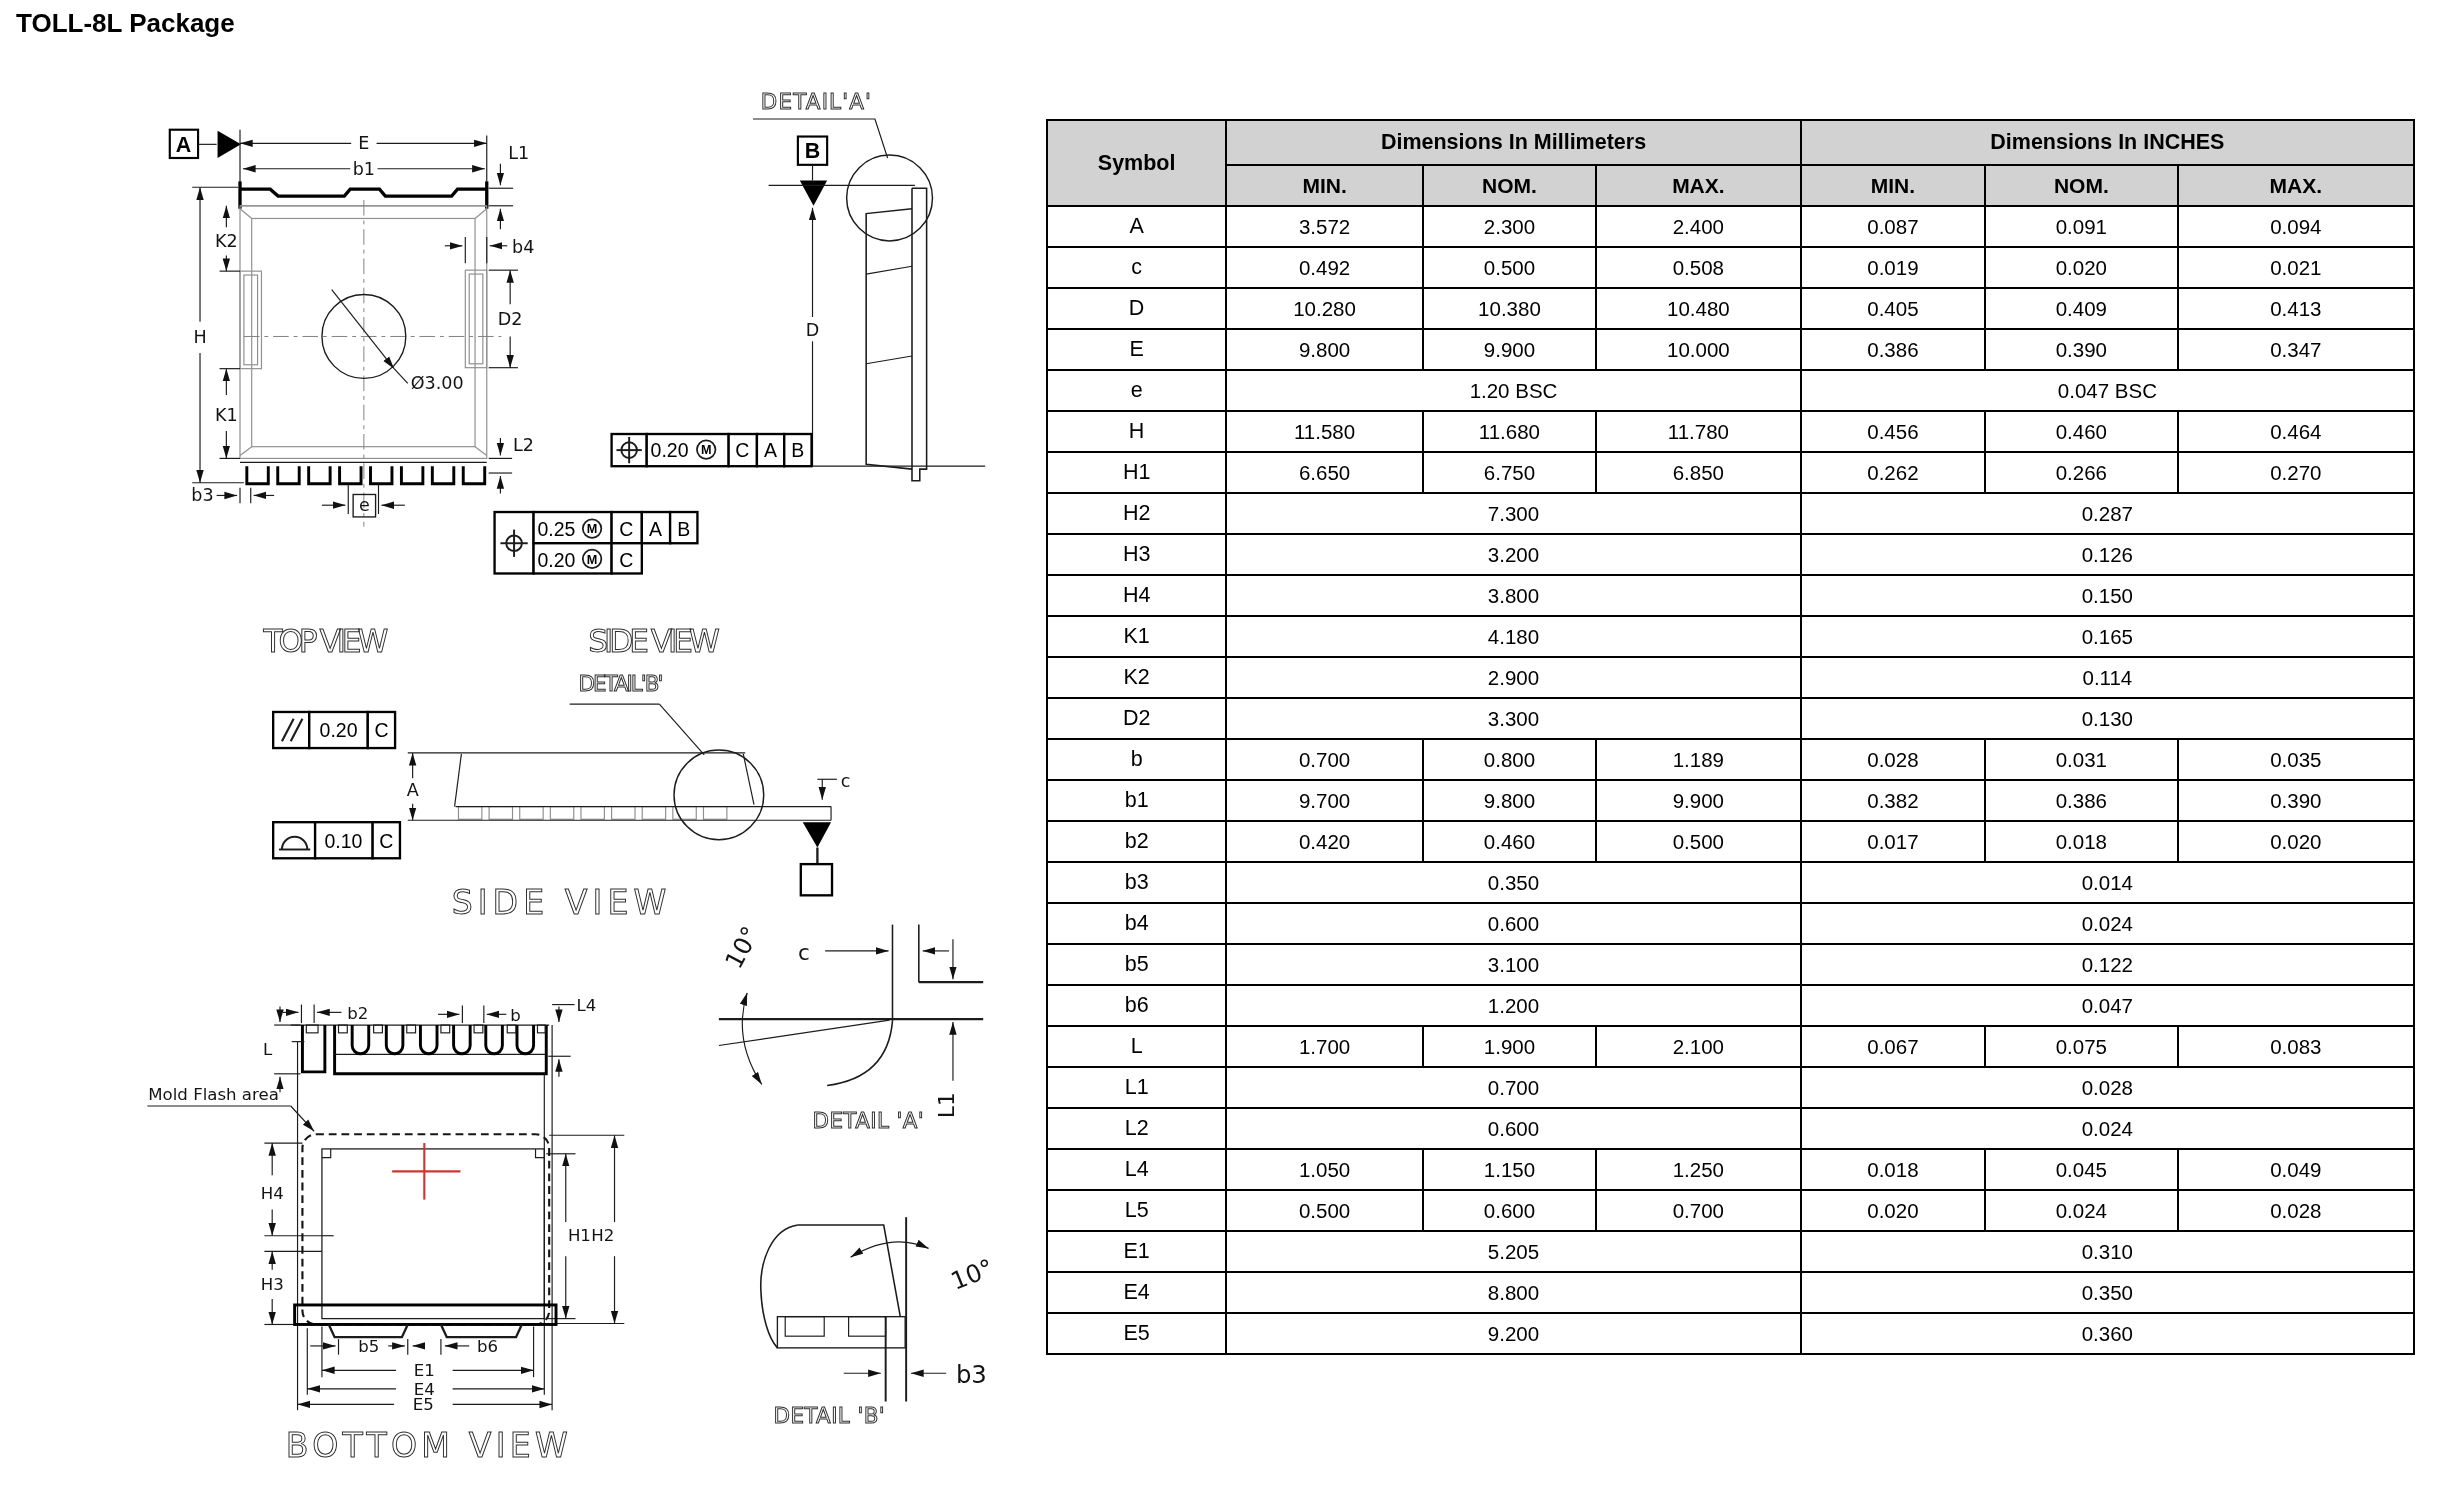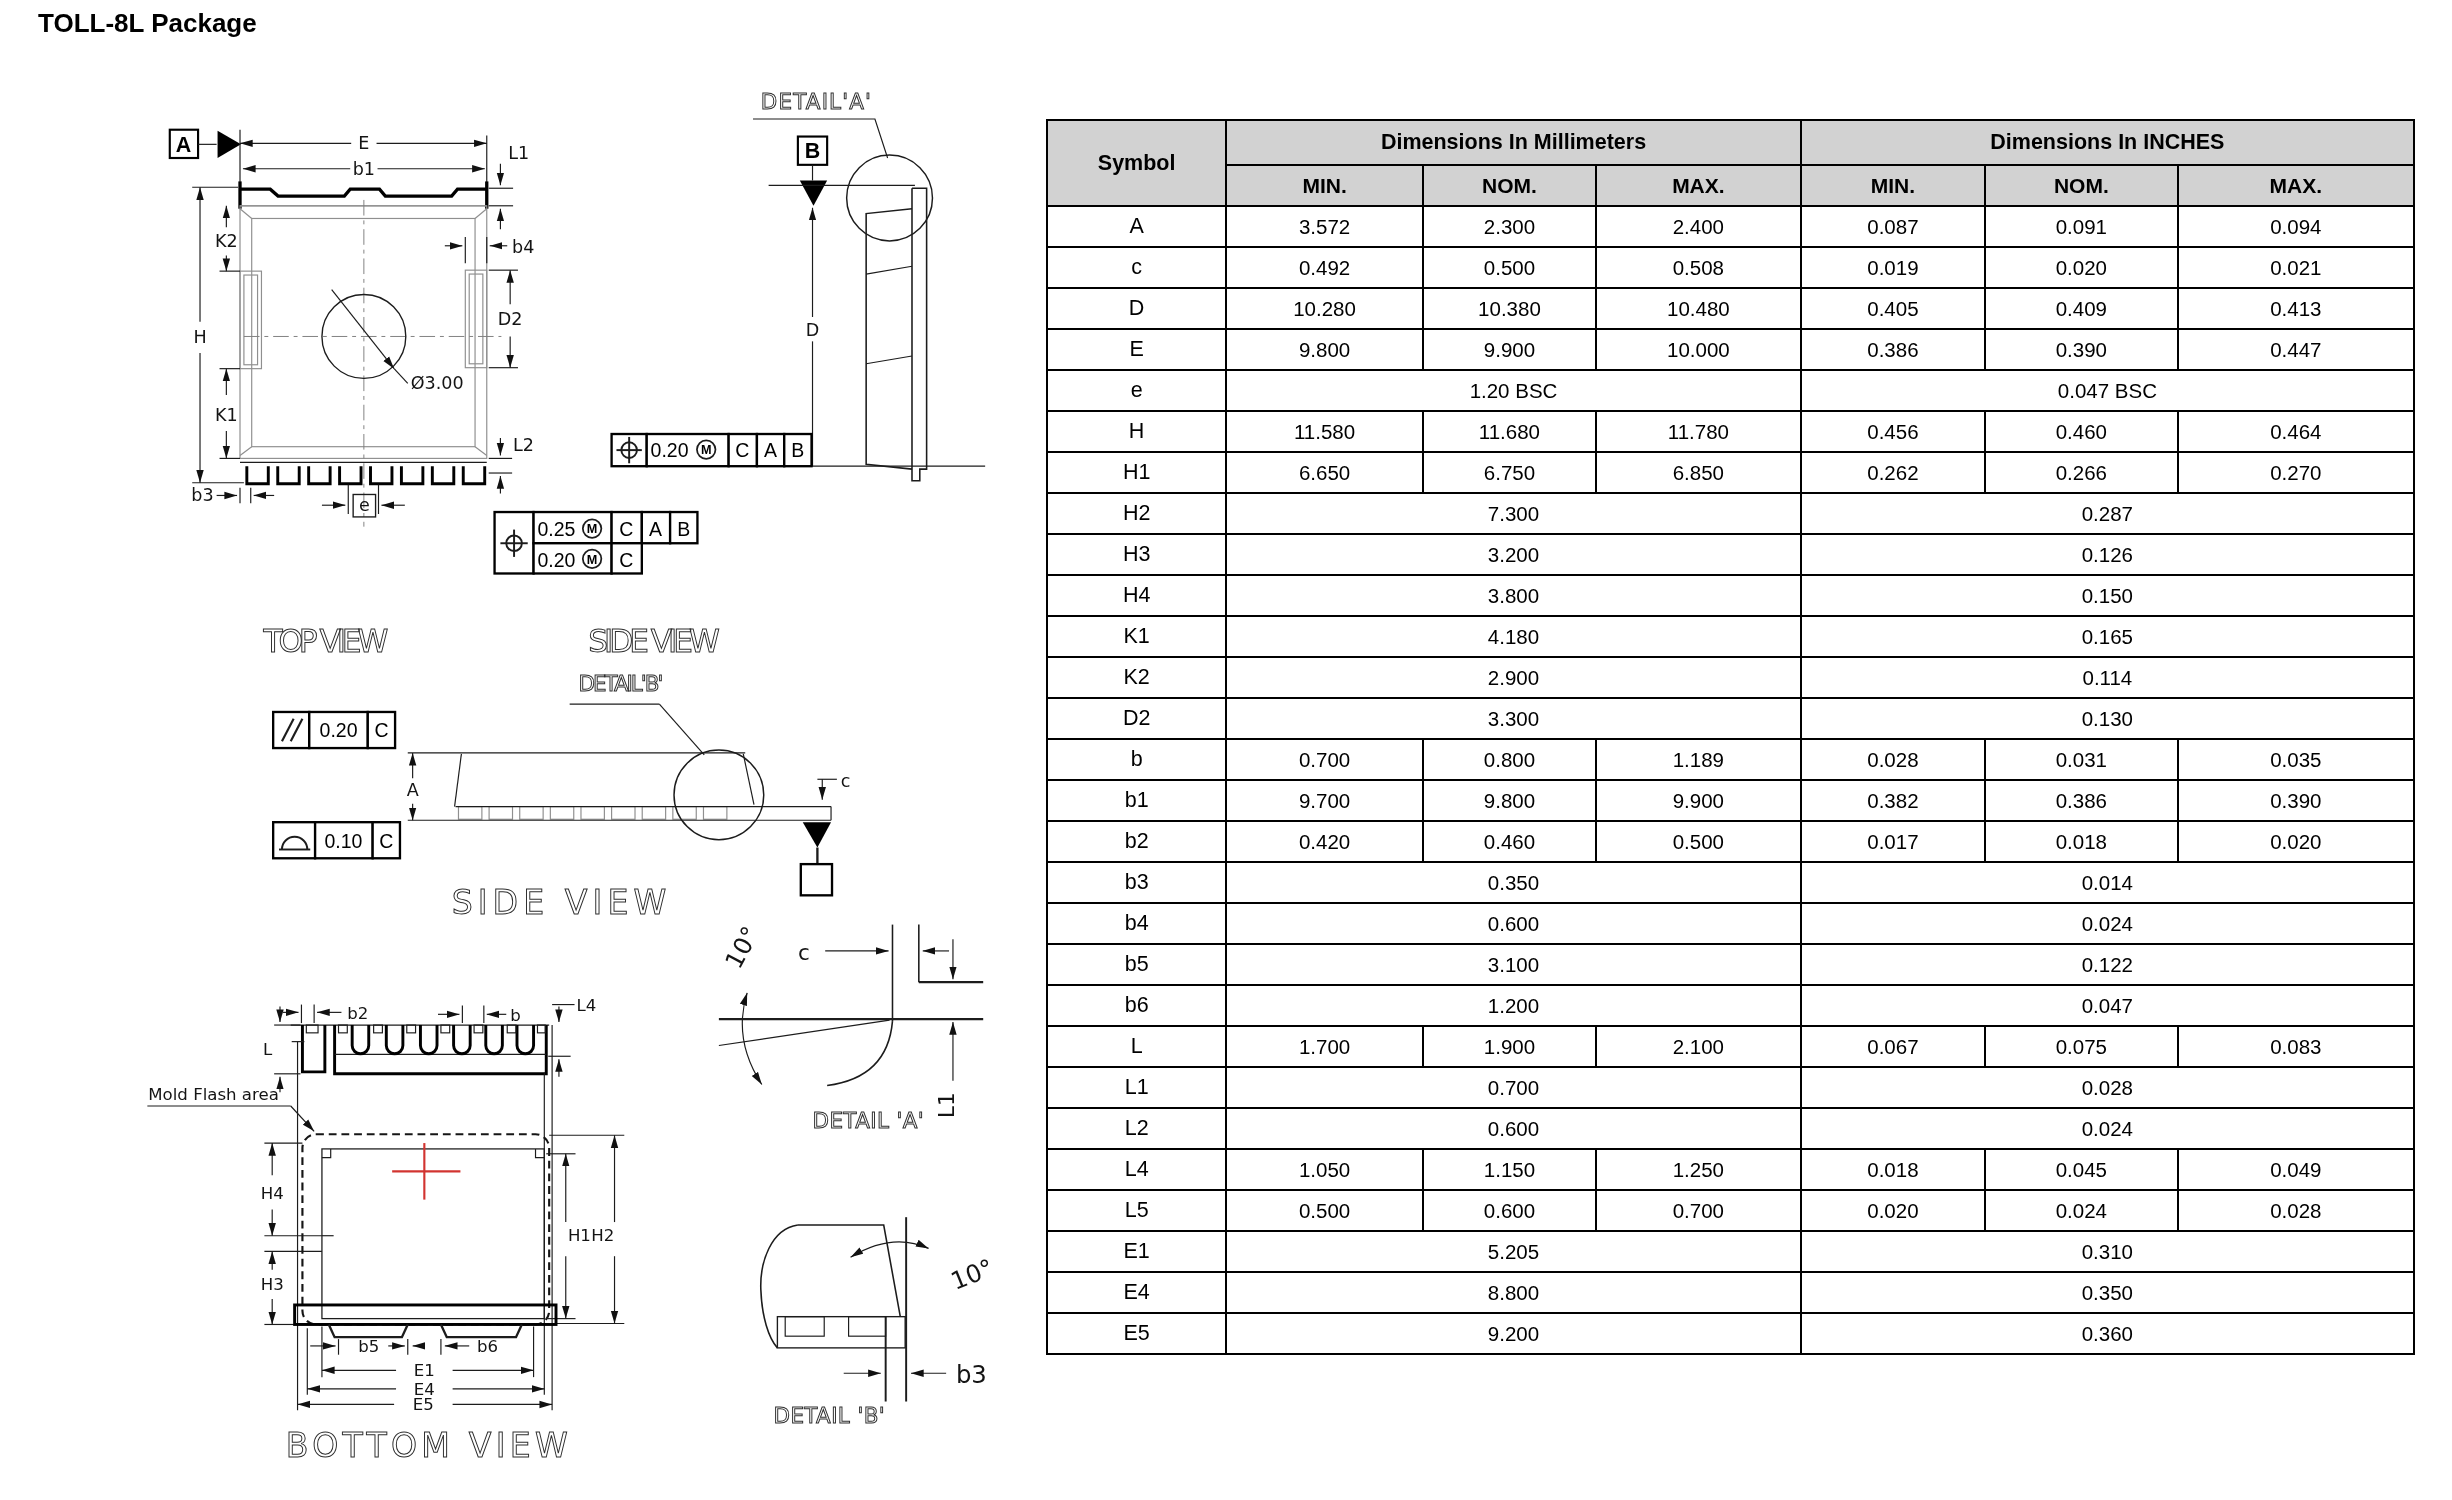--- a/index.html
+++ b/index.html
@@ -1,17 +1,17 @@
 <!DOCTYPE html>
 <html><head>
 <meta charset="utf-8">
 <style>
   html,body{margin:0;padding:0;background:#fff;}
   body{width:2453px;height:1501px;position:relative;font-family:"Liberation Sans",sans-serif;overflow:hidden;}
-  #page-title{position:absolute;left:38px;top:7.8px;font-size:26px;font-weight:bold;color:#000;}
+  #page-title{position:absolute;left:16px;top:7.8px;font-size:26px;font-weight:bold;color:#000;}
   #drawing-svg{position:absolute;left:0;top:0;}
   
   .ln{stroke:#1c1c1c;stroke-width:1.2;fill:none}
   .ln2{stroke:#1c1c1c;stroke-width:2.4;fill:none}
   .thk{stroke:#000;stroke-width:3.4;fill:none}
   .bdy{stroke:#8f8f8f;stroke-width:1.2;fill:none}
   .cl{stroke:#808080;stroke-width:1;fill:none;stroke-dasharray:16 5 4 5}
   .dsh{stroke:#151515;stroke-width:2.2;fill:none;stroke-dasharray:8 5}
   .red{stroke:#d23430;stroke-width:2.2}
   .fr{fill:#fff;stroke:#000;stroke-width:2.4}
@@ -514,21 +514,21 @@
         <td>0.409</td>
         <td>0.413</td>
       </tr>
       <tr>
         <td class="sym">E</td>
         <td>9.800</td>
         <td>9.900</td>
         <td>10.000</td>
         <td>0.386</td>
         <td>0.390</td>
-        <td>0.447</td>
+        <td>0.347</td>
       </tr>
       <tr>
         <td class="sym">e</td>
         <td colspan="3">1.20 BSC</td>
         <td colspan="3">0.047 BSC</td>
       </tr>
       <tr>
         <td class="sym">H</td>
         <td>11.580</td>
         <td>11.680</td>

